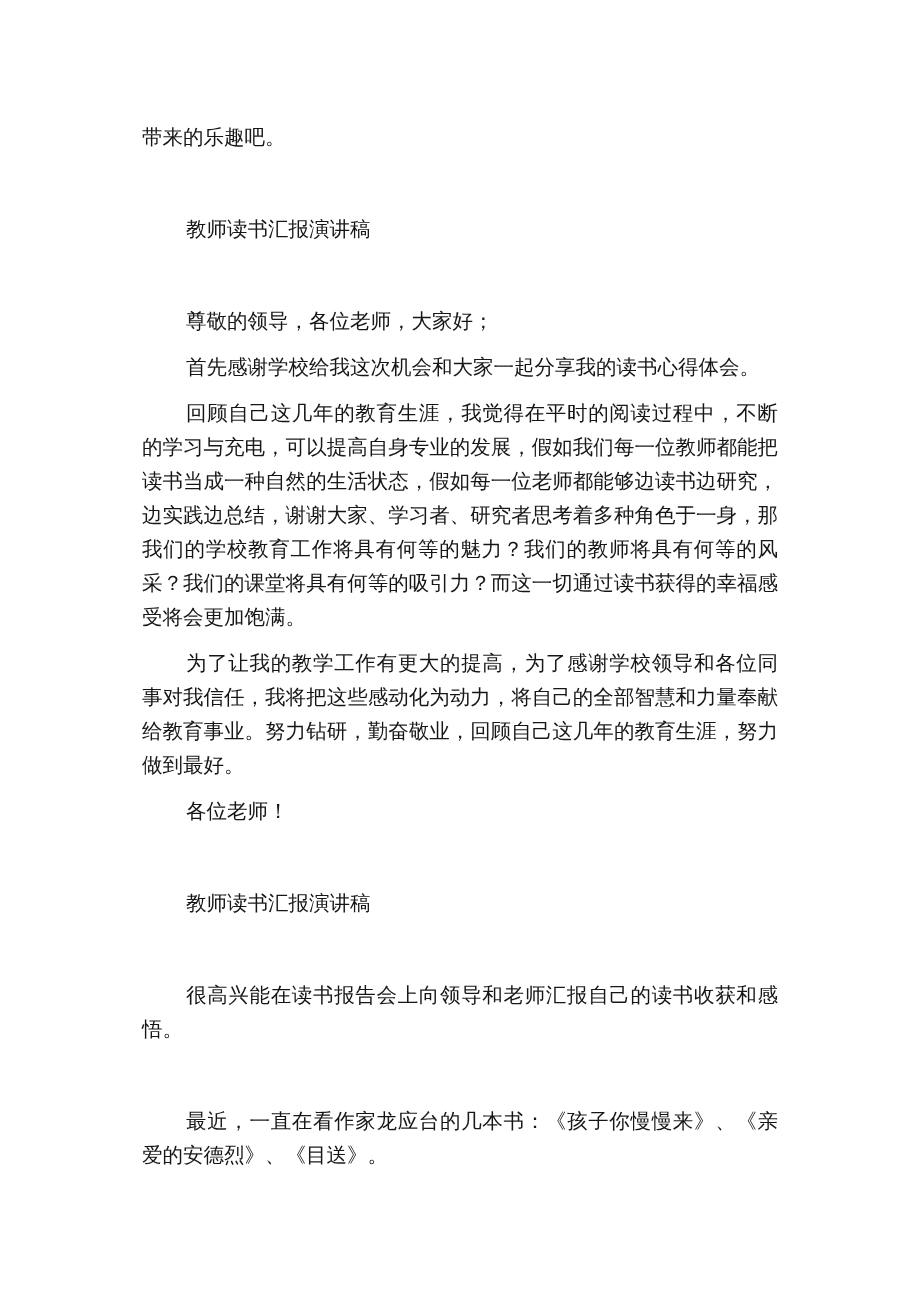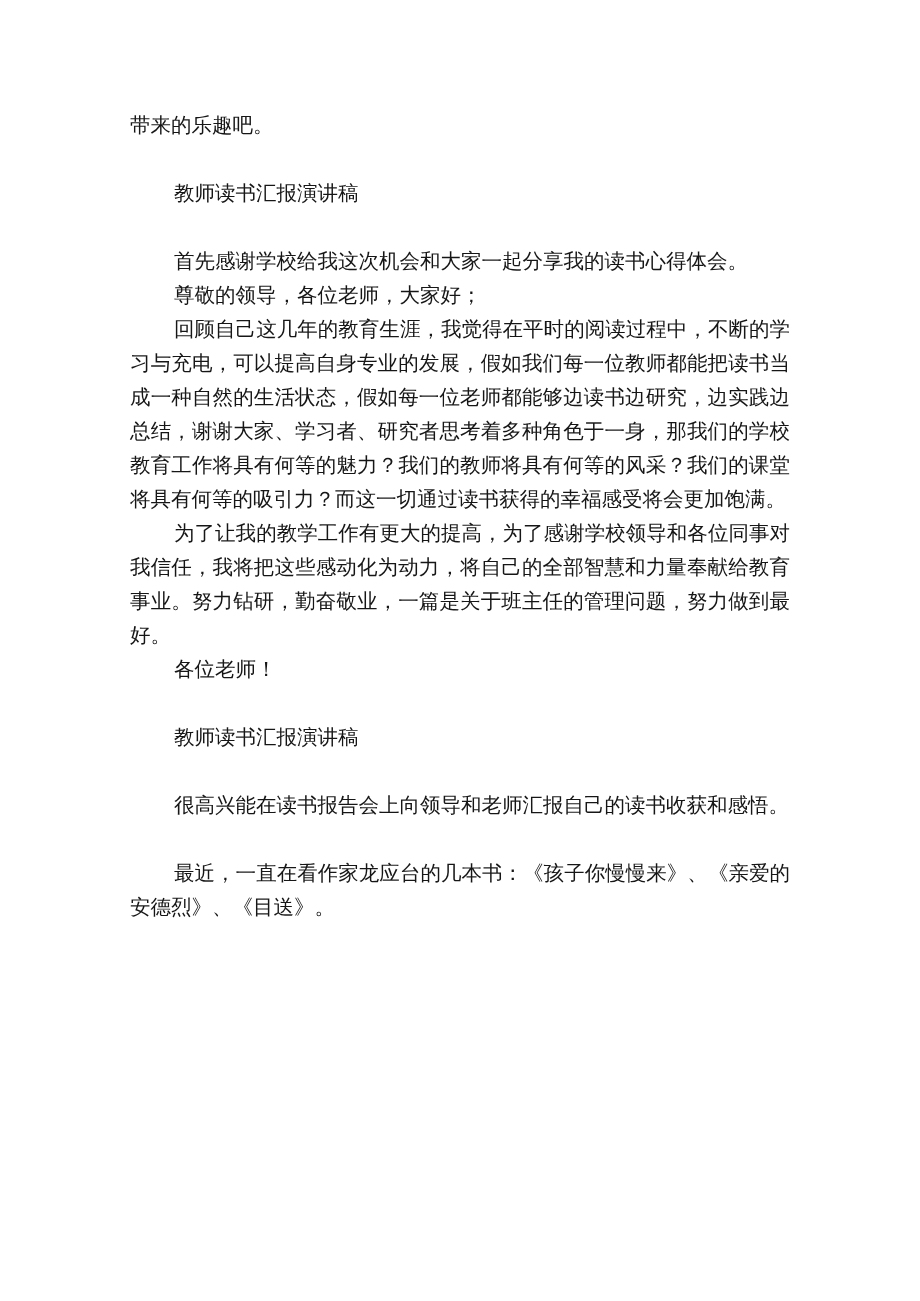--- a/index.html
+++ b/index.html
@@ -20,43 +20,43 @@
     top: 108px;
     width: 660px;
     font-family: "Liberation Serif", "DejaVu Serif", serif;
     font-size: 20.5px;
     line-height: 34px;
     text-align: justify;
     text-justify: inter-character;
     letter-spacing: 0;
   }
   .para {
-    margin: 0;
+    margin: 12px;
     font-weight: normal;
   }
   .para.indent {
     text-indent: 44px;
   }
   .blank-line {
     height: 34px;
   }
 </style>
 </head>
 <body>
 
 <div class="page" style="background: rgb(255, 255, 255);">
   <div class="doc" style="color: rgb(22, 22, 22);">
       <p class="para">带来的乐趣吧。</p>
       <div class="blank-line"></div>
       <p class="para indent">教师读书汇报演讲稿</p>
       <div class="blank-line"></div>
+      <p class="para indent">尊敬的领导，各位老师，大家好；</p>
       <p class="para indent">首先感谢学校给我这次机会和大家一起分享我的读书心得体会。</p>
-      <p class="para indent">尊敬的领导，各位老师，大家好；</p>
       <p class="para indent">回顾自己这几年的教育生涯，我觉得在平时的阅读过程中，不断的学习与充电，可以提高自身专业的发展，假如我们每一位教师都能把读书当成一种自然的生活状态，假如每一位老师都能够边读书边研究，边实践边总结，谢谢大家、学习者、研究者思考着多种角色于一身，那我们的学校教育工作将具有何等的魅力？我们的教师将具有何等的风采？我们的课堂将具有何等的吸引力？而这一切通过读书获得的幸福感受将会更加饱满。</p>
-      <p class="para indent">为了让我的教学工作有更大的提高，为了感谢学校领导和各位同事对我信任，我将把这些感动化为动力，将自己的全部智慧和力量奉献给教育事业。努力钻研，勤奋敬业，一篇是关于班主任的管理问题，努力做到最好。</p>
+      <p class="para indent">为了让我的教学工作有更大的提高，为了感谢学校领导和各位同事对我信任，我将把这些感动化为动力，将自己的全部智慧和力量奉献给教育事业。努力钻研，勤奋敬业，回顾自己这几年的教育生涯，努力做到最好。</p>
       <p class="para indent">各位老师！</p>
       <div class="blank-line"></div>
       <p class="para indent">教师读书汇报演讲稿</p>
       <div class="blank-line"></div>
       <p class="para indent">很高兴能在读书报告会上向领导和老师汇报自己的读书收获和感悟。</p>
       <div class="blank-line"></div>
       <p class="para indent">最近，一直在看作家龙应台的几本书：《孩子你慢慢来》、《亲爱的安德烈》、《目送》。</p>
     </div>
 </div>
 

